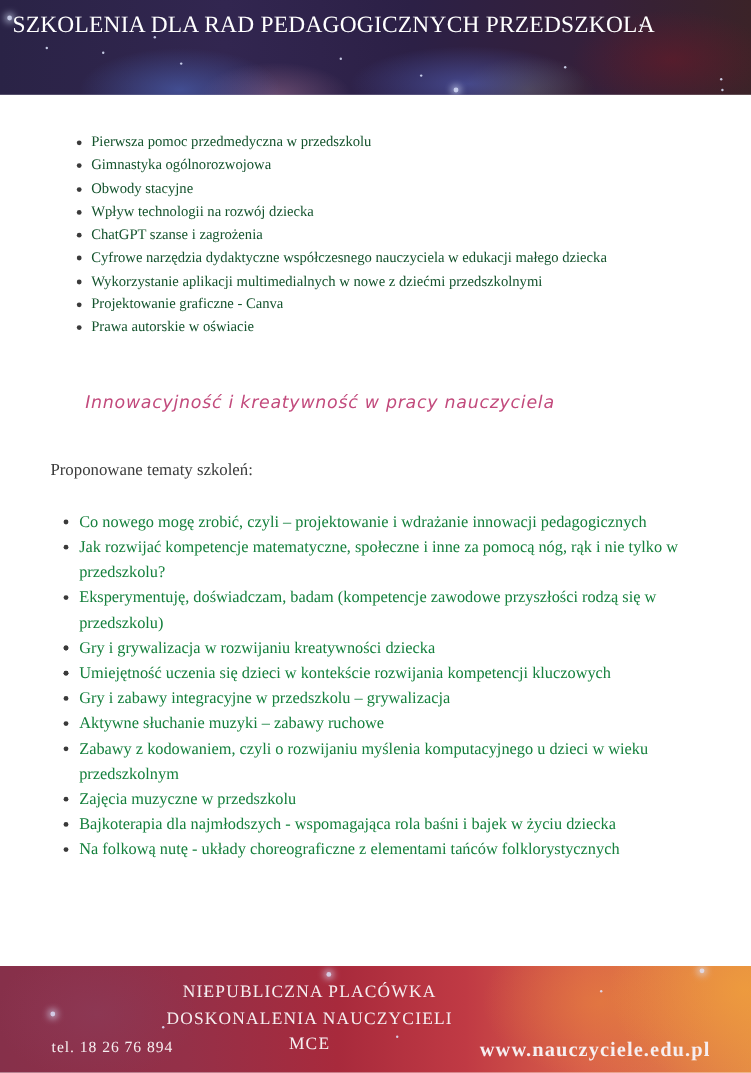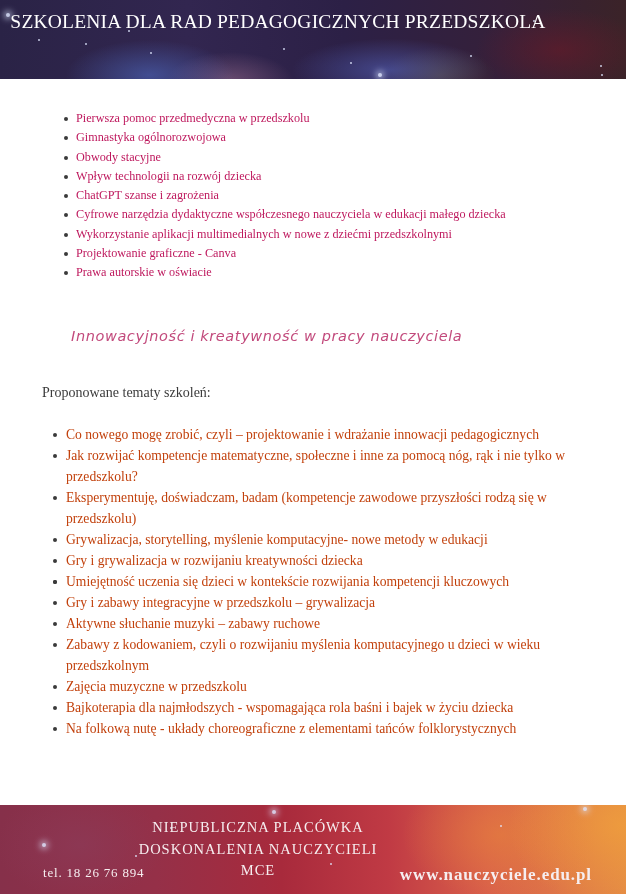--- a/index.html
+++ b/index.html
@@ -26,32 +26,32 @@
     position: absolute; left: 0; top: 11px; width: 556px; text-align: center;
     color: #ffffff; font-size: 19.5px; letter-spacing: 0.2px;
     font-family: "Liberation Serif", "DejaVu Serif", serif;
   }
   ul { list-style: none; margin: 0; padding: 0; position: absolute; }
   ul li { position: relative; }
   ul li .bullet {
     position: absolute; width: 4px; height: 4px; border-radius: 50%; background: #3a3a3a;
   }
   .list1 { left: 76px; top: 109px; width: 520px; }
-  .list1 li { font-size: 12.2px; line-height: 19.3px; color: #be185d; }
+  .list1 li { font-size: 12.2px; line-height: 19.3px; color: #14532d; }
   .list1 li .bullet { left: -12px; top: 8px; }
   .subheading {
     position: absolute; left: 55px; top: 328px;
     font-family: "DejaVu Sans", sans-serif; font-style: italic;
     font-size: 14.5px; color: #c24a7c; letter-spacing: 0.6px; margin-left: 16px;
   }
   .intro {
     position: absolute; left: 42px; top: 385px; font-size: 14px; color: #3b3b3b;
   }
   .list2 { left: 66px; top: 424px; width: 520px; }
-  .list2 li { font-size: 13.6px; line-height: 21px; color: #c2410c; }
+  .list2 li { font-size: 13.6px; line-height: 21px; color: #15803d; }
   .list2 li .bullet { left: -13px; top: 9px; }
   .footer {
     position: absolute; left: 0; top: 805px; width: 626px; height: 89px; overflow: hidden;
     background:
       radial-gradient(ellipse 160px 120px at 620px 20px, rgba(240,160,60,0.75), transparent 70%),
       radial-gradient(ellipse 140px 90px at 500px 30px, rgba(230,130,60,0.6), transparent 70%),
       radial-gradient(ellipse 120px 80px at 80px 40px, rgba(140,60,90,0.6), transparent 70%),
       linear-gradient(90deg, #86304a 0%, #953048 25%, #a82a3c 45%, #c03a44 62%, #d9604a 78%, #e48a45 100%);
   }
   .footer-center {
@@ -97,21 +97,21 @@
 </ul>
 
 <div class="subheading">Innowacyjność i kreatywność w pracy nauczyciela</div>
 
 <div class="intro">Proponowane tematy szkoleń:</div>
 
 <ul class="list2">
   <li><span class="bullet"></span><span>Co nowego mogę zrobić, czyli – projektowanie i wdrażanie innowacji pedagogicznych</span></li>
   <li><span class="bullet"></span><span>Jak rozwijać kompetencje matematyczne, społeczne i inne za pomocą nóg, rąk i nie tylko w przedszkolu?</span></li>
   <li><span class="bullet"></span><span>Eksperymentuję, doświadczam, badam (kompetencje zawodowe przyszłości rodzą się w przedszkolu)</span></li>
-  <li><span class="bullet"></span><span>Grywalizacja, storytelling, myślenie komputacyjne- nowe metody w edukacji</span></li>
+  <li><span class="bullet"></span></li>
   <li><span class="bullet"></span><span>Gry i grywalizacja w rozwijaniu kreatywności dziecka</span></li>
   <li><span class="bullet"></span></li>
   <li><span class="bullet"></span><span>Umiejętność uczenia się dzieci w kontekście rozwijania kompetencji kluczowych</span></li>
   <li><span class="bullet"></span><span>Gry i zabawy integracyjne w przedszkolu – grywalizacja</span></li>
   <li><span class="bullet"></span><span>Aktywne słuchanie muzyki – zabawy ruchowe</span></li>
   <li><span class="bullet"></span><span>Zabawy z kodowaniem, czyli o rozwijaniu myślenia komputacyjnego u dzieci w wieku przedszkolnym</span></li>
   <li><span class="bullet"></span><span>Zajęcia muzyczne w przedszkolu</span></li>
   <li><span class="bullet"></span><span>Bajkoterapia dla najmłodszych - wspomagająca rola baśni i bajek w życiu dziecka</span></li>
   <li><span class="bullet"></span><span>Na folkową nutę - układy choreograficzne z elementami tańców folklorystycznych</span></li>
 </ul>

